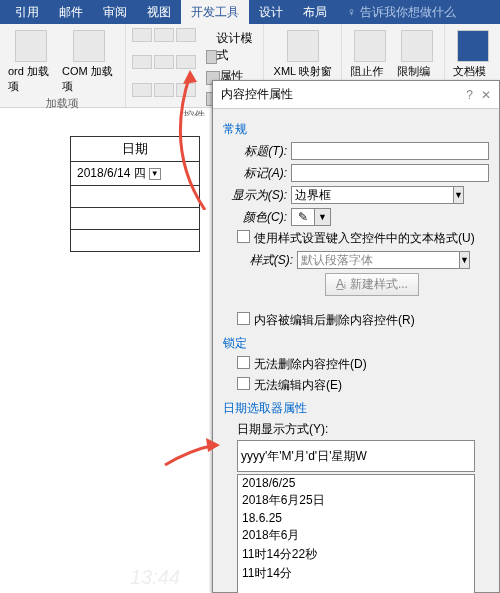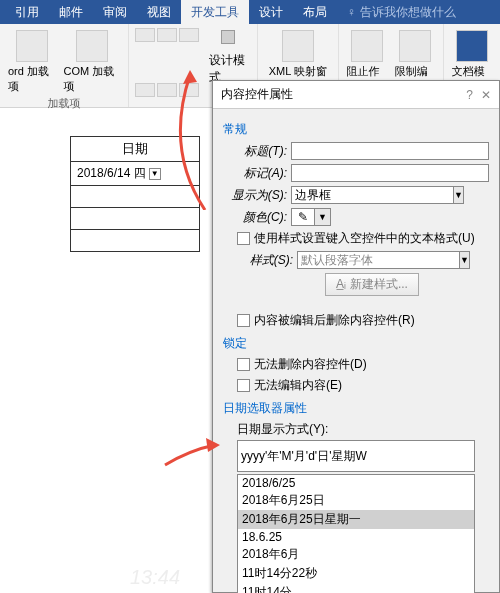--- a/index.html
+++ b/index.html
@@ -11,40 +11,40 @@
     .tell-me { color: #b0c4e4; margin-left: 10px; display: flex; align-items: center; gap: 4px; }
     
     .ribbon-content { background: #f3f3f3; height: 84px; display: flex; border-bottom: 1px solid #d4d4d4; }
     .ribbon-group { border-right: 1px solid #e0e0e0; padding: 4px 6px; display: flex; flex-direction: column; justify-content: space-between; }
     .ribbon-group-label { text-align: center; color: #666; font-size: 11px; }
     .ribbon-buttons { display: flex; gap: 4px; align-items: flex-start; }
     .big-btn { display: flex; flex-direction: column; align-items: center; padding: 2px; cursor: pointer; }
     .big-btn-icon { width: 32px; height: 32px; background: #e8e8e8; border: 1px solid #ccc; margin-bottom: 2px; }
     .small-grid { display: grid; grid-template-columns: repeat(3, 20px); gap: 2px; }
     .small-cell { width: 20px; height: 14px; background: #e8e8e8; border: 1px solid #ccc; }
-    .ctrl-btn { display: flex; align-items: center; gap: 8px; padding: 2px 4px; cursor: pointer; flex-direction: column; }
+    .ctrl-btn { display: flex; align-items: flex-end; gap: 0; padding: 2px 4px; cursor: pointer; }
     .ctrl-icon { width: 14px; height: 14px; background: #d0d0d0; border: 1px solid #999; }
     
     .doc-area { position: absolute; left: 0; top: 116px; width: 215px; height: 485px; background: #fff; padding: 20px 0 0 70px; }
     .doc-table { border-collapse: collapse; width: 130px; }
     .doc-table td { border: 1px solid #333; padding: 3px 6px; height: 18px; font-size: 13px; }
     .date-cell { display: flex; align-items: center; gap: 3px; }
     .dd-btn { width: 12px; height: 12px; border: 1px solid #888; display: flex; align-items: center; justify-content: center; font-size: 8px; }
     
     .dialog { position: absolute; left: 212px; top: 80px; width: 288px; height: 513px; background: #f0f0f0; border: 1px solid #888; box-shadow: -1px 1px 3px rgba(0,0,0,.3); }
     .dialog-title { background: #fff; padding: 5px 8px; border-bottom: 1px solid #ccc; display: flex; justify-content: space-between; align-items: center; }
     .dialog-ctrls { display: flex; gap: 8px; font-size: 14px; color: #888; }
     .dialog-body { padding: 6px 10px; }
     .section-label { color: #0066cc; margin: 6px 0 4px 0; }
     .form-row { display: flex; align-items: center; margin: 4px 0; }
     .form-label { width: 68px; text-align: right; padding-right: 4px; font-style: italic; }
     .text-input { flex: 1; border: 1px solid #888; background: #fff; height: 18px; padding: 0 3px; }
     .combo { display: flex; }
     .combo-btn { width: 16px; border: 1px solid #888; border-left: none; background: #e8e8e8; display: flex; align-items: center; justify-content: center; font-size: 9px; }
-    .check-row { display: flex; align-items: center; gap: 4px; margin: 4px 0 4px 14px; }
+    .check-row { display: flex; align-items: flex-start; gap: 4px; margin: 4px 0 4px 14px; }
     .checkbox { width: 13px; height: 13px; border: 1px solid #888; background: #fff; }
     .btn-row { margin: 4px 0 16px 70px; padding-left: 32px; }
     .dlg-btn { border: 1px solid #aaa; background: linear-gradient(#fdfdfd, #e8e8e8); padding: 2px 10px; cursor: pointer; color: #888; }
     .format-input { width: 100%; border: 1px solid #888; background: #fff; height: 32px; padding: 0 3px; margin: 2px 0; }
     .listbox { width: 100%; height: 120px; border: 1px solid #888; background: #fff; overflow: hidden; }
     .list-item { padding: 1px 4px; }
     .list-item.sel { background: #d0d0d0; }
     
     .arrow-red { position: absolute; pointer-events: none; }
     .arrow1 { left: 155px; top: 70px; width: 60px; height: 140px; }
@@ -231,21 +231,20 @@
       <span>无法编辑内容(E)</span>
     </div>
 
     <div class="section-label">日期选取器属性</div>
     <div style="margin-left:14px">日期显示方式(Y):</div>
     <div style="margin:0 14px">
       <input class="format-input" value="yyyy'年'M'月'd'日'星期W" style="">
       <div class="listbox" id="format-list">
           <div class="list-item">2018/6/25</div>
           <div class="list-item">2018年6月25日</div>
-          <div class="list-item sel">2018年6月25日星期一</div>
           <div class="list-item">18.6.25</div>
           <div class="list-item">2018年6月</div>
           <div class="list-item">11时14分22秒</div>
           <div class="list-item">11时14分</div>
         </div>
     </div>
     <div style="margin:4px 0 0 14px">设计模式(L):</div>
     <div style="margin:0 14px" class="combo">
       <input class="text-input" value="中文(中国)" style="">
       <div class="combo-btn">▼</div>

